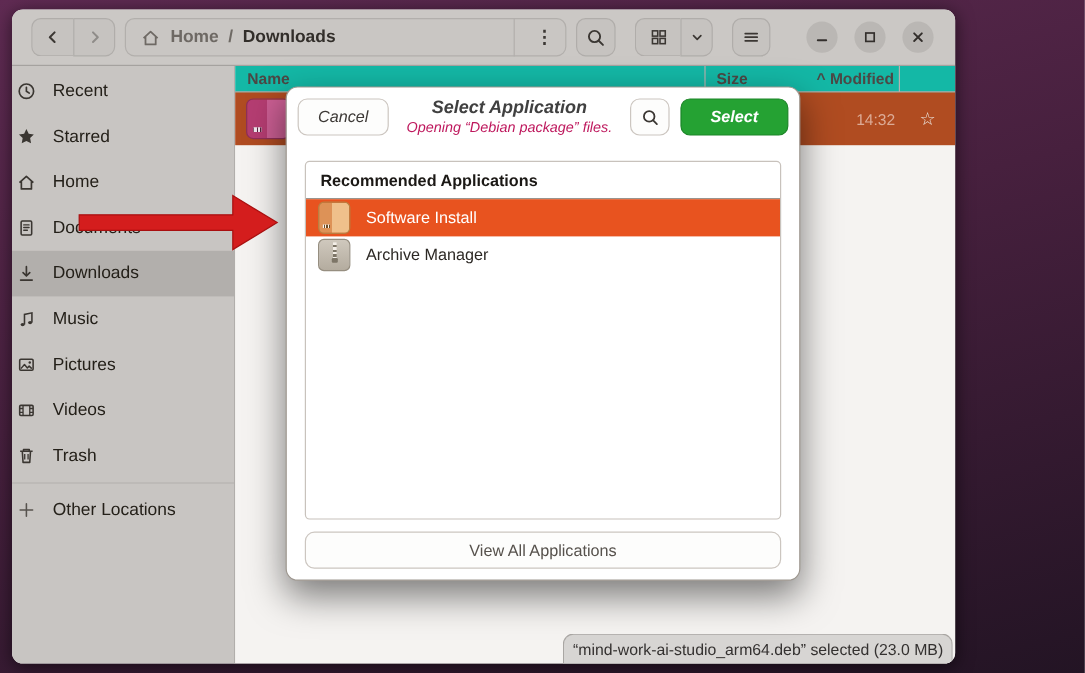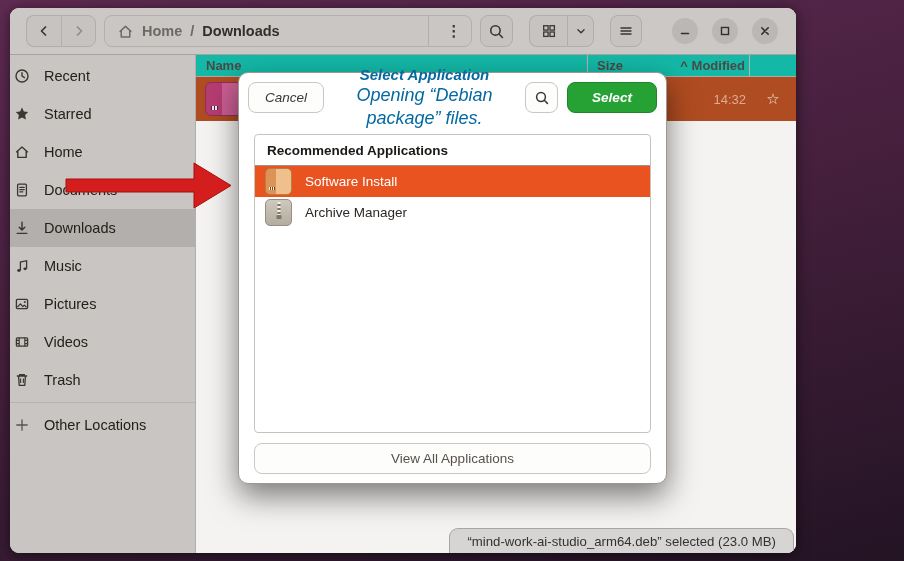--- a/index.html
+++ b/index.html
@@ -91,39 +91,39 @@
     background-image:repeating-linear-gradient(90deg,#57223f 0 1px,transparent 1px 3px);
     background-position:2px 0; background-clip:content-box; padding:1px 2px;
   }
   .cell-group{ width:161px; display:flex; align-items:flex-start; padding:0 4px 0 9px; }
   .cell-mod{ margin-left:auto; }
   .cell-star{ width:46px; text-align:center; font-size:15px; color:#ece4dd; }
   .status-toast{
     position:absolute; right:2px; bottom:0; height:25px;
     background:#d7d5d3; border:1px solid #a9a6a3; border-bottom:none;
     border-radius:9px 9px 0 0; display:flex; align-items:center;
-    padding:0 17px; font-size:13.2px; color:#343130; white-space:nowrap; z-index:5;
+    padding:0 7px; font-size:13.2px; color:#343130; white-space:nowrap; z-index:5;
   }
   
   .dialog{
     position:absolute; left:238px; top:72px; width:429px; height:412px;
     background:#ffffff; border:1px solid #9e978f; border-radius:10px;
     box-shadow:0 12px 30px rgba(0,0,0,.5);
     display:flex; flex-direction:column; z-index:10;
   }
   .dlg-header{ flex:none; height:49px; display:flex; align-items:center; padding:0 9px;font-style:italic; }
   .dlg-btn{
     height:31px; background:#fdfdfc; border:1px solid #ccc6c0; border-radius:8px;
     font-size:13.5px; color:#3d3936; display:flex; align-items:center; justify-content:center;
     font-family:"Liberation Sans", sans-serif;
   }
   .cancel-btn{ width:76px; }
   .dlg-title-wrap{ flex:1; text-align:center; line-height:1.25; }
-  .dlg-title{ font-size:15px; font-weight:bold; color:#0369a1; }
-  .dlg-subtitle{ font-size:18px; color:#0369a1; }
+  .dlg-title{ font-size:15px; font-weight:bold; color:#404040; }
+  .dlg-subtitle{ font-size:12px; color:#be185d; }
   .dlg-search{ width:33px; margin-right:9px; }
   .select-btn{ width:90px; background:#25a233; border-color:#1c8628; color:#fff; font-weight:bold; }
   .dlg-body{ flex:1; padding:12px 15px 0; }
   .app-list{ border:1px solid #c8c2bc; border-radius:4px; height:299px; background:#fff; overflow:hidden; }
   .section-header{
     padding:8px 12px 7px; font-size:13.5px; font-weight:bold; color:#1b1815;
     border-bottom:1px solid #9b948d;
   }
   .app-row{ height:31px; display:flex; align-items:center; gap:13px; padding-left:10px; font-size:13.5px; color:#2c2824; }
   .app-row.selected{ background:#e8531f; color:#ffffff; }

